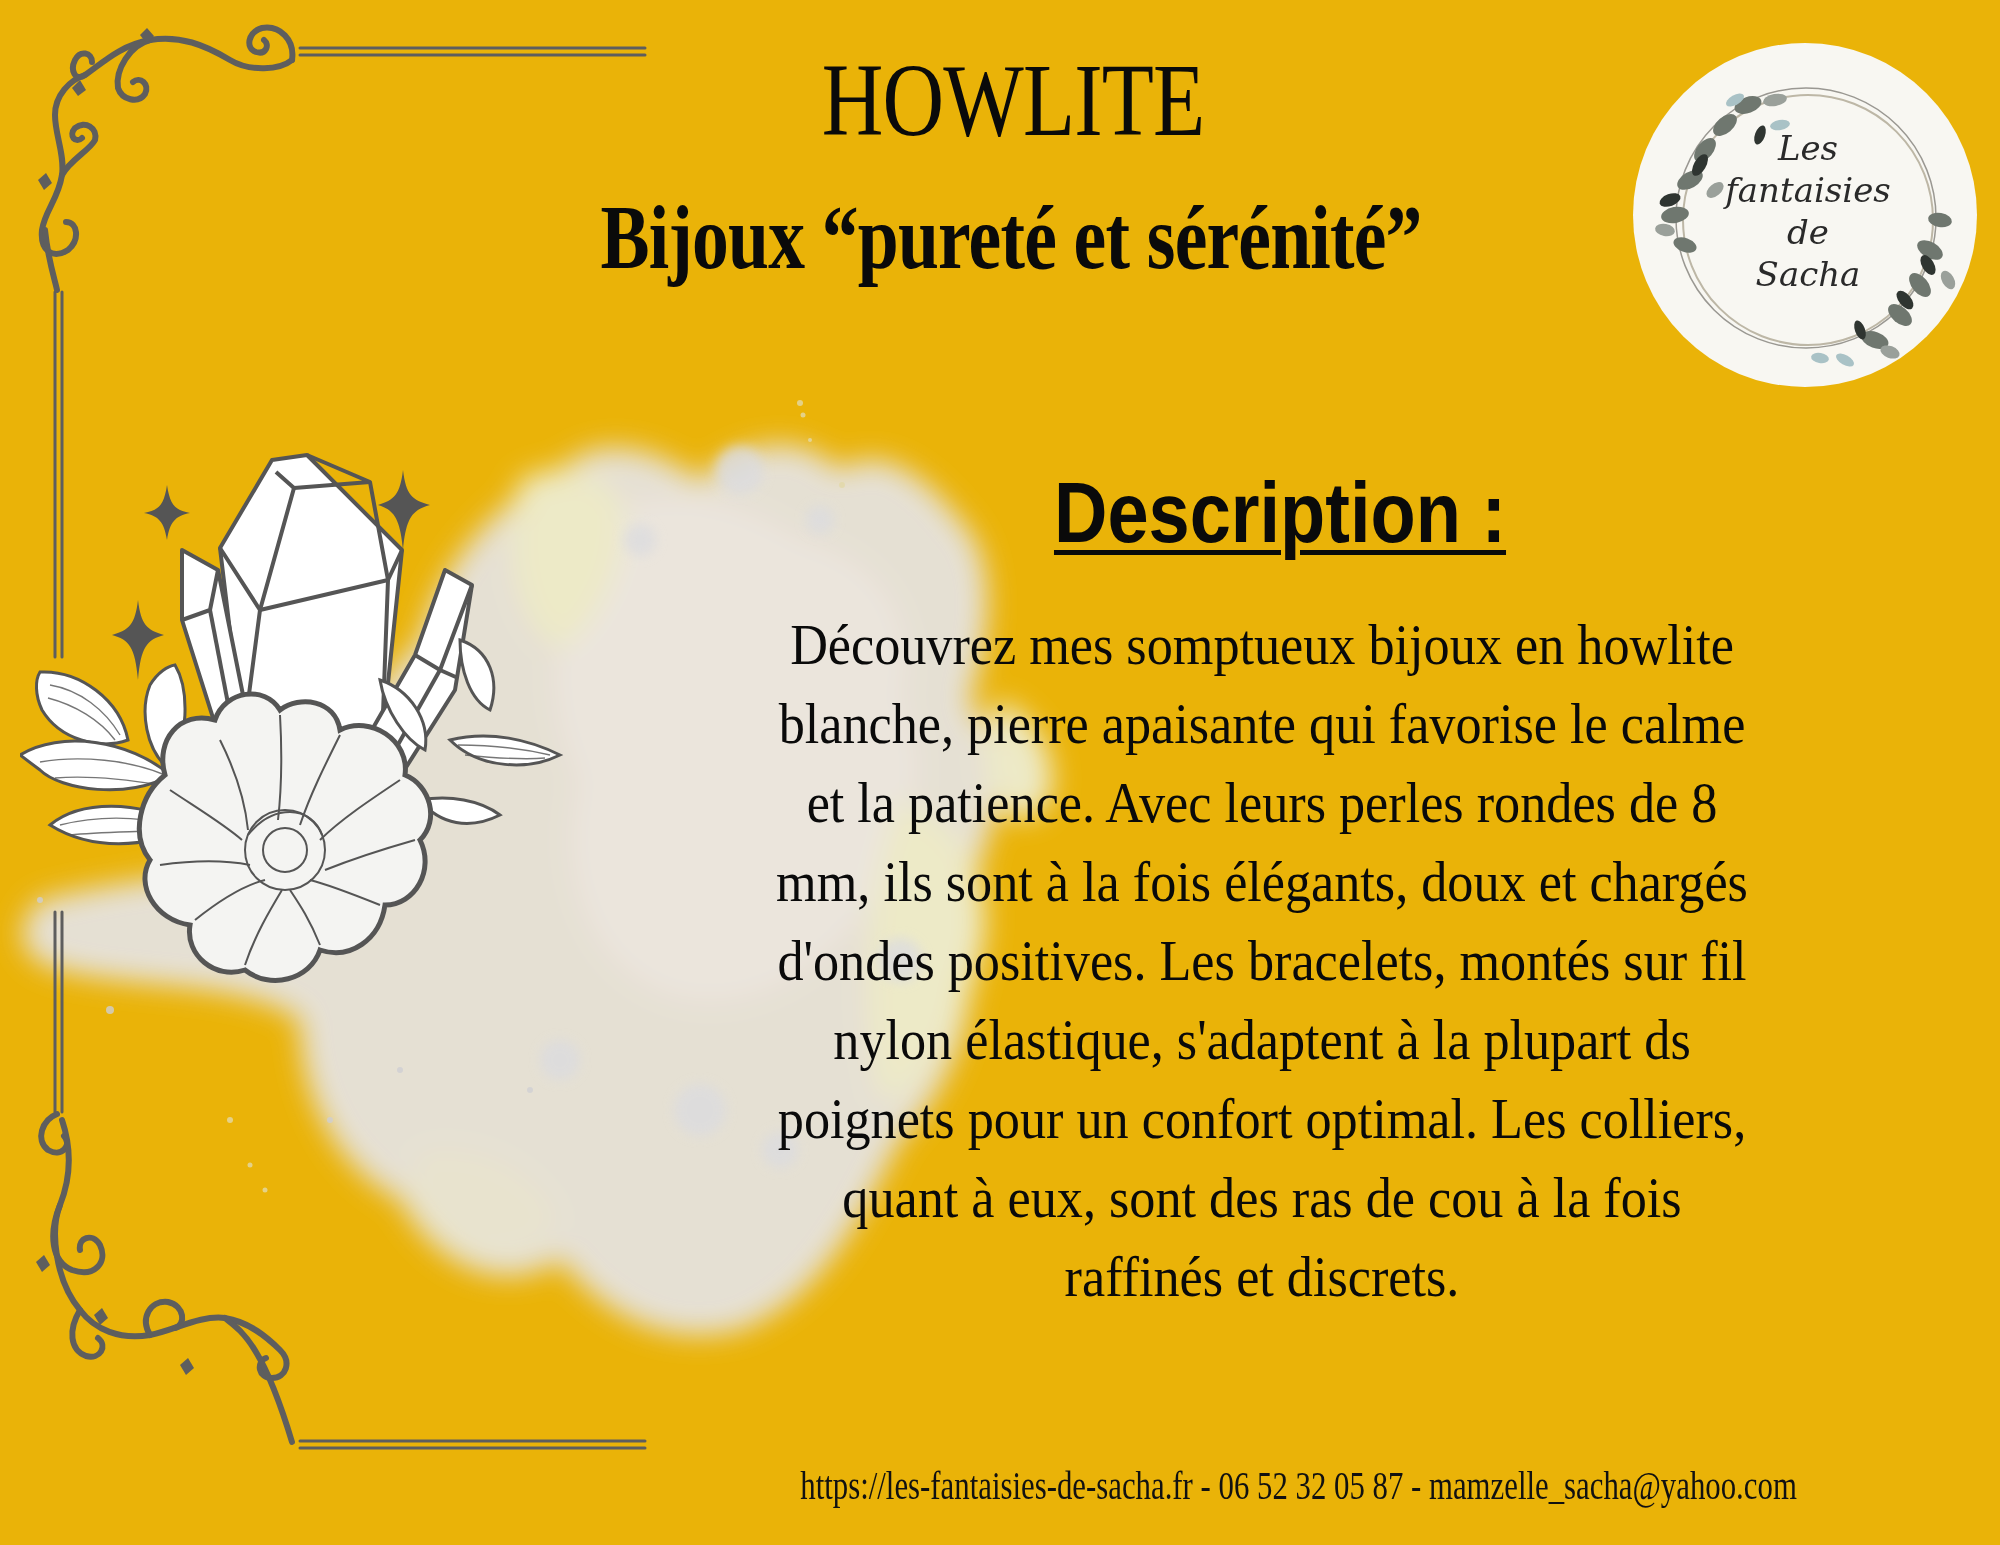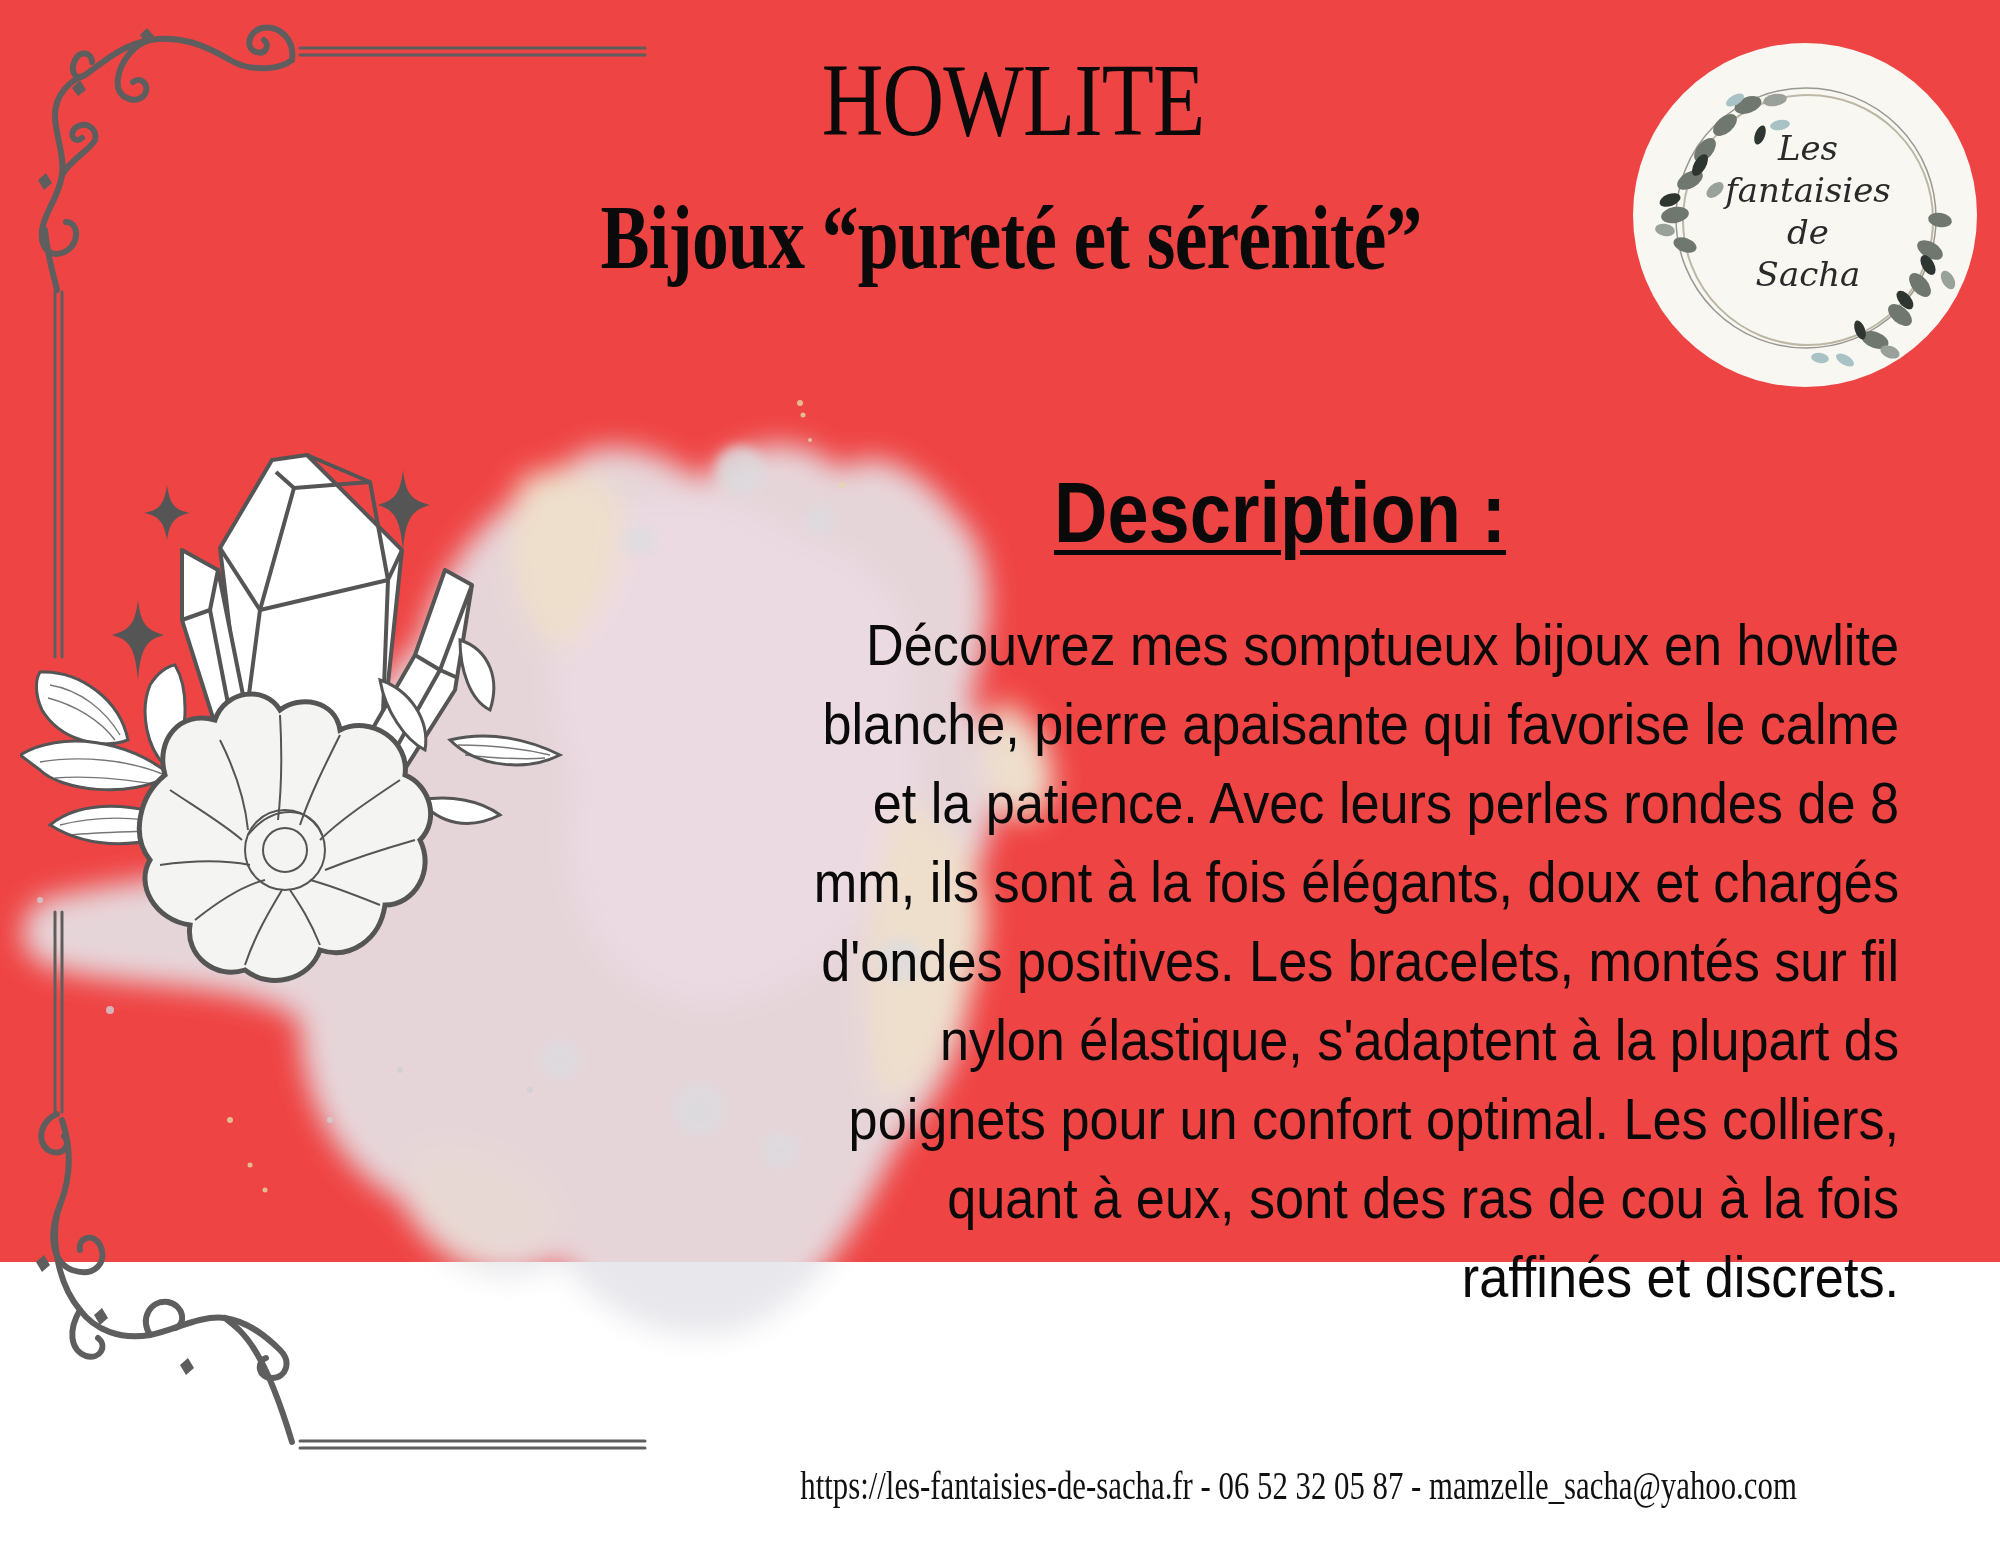--- a/index.html
+++ b/index.html
@@ -1,17 +1,17 @@
 <!DOCTYPE html>
 <html><head>
 <meta charset="utf-8">
 <style>
   html, body { margin: 0; padding: 0; background: #ffffff; }
   body { width: 2000px; height: 1545px; position: relative; overflow: hidden; }
-  .page { position: absolute; left: 0; top: 0; width: 2000px; height: 1262px; background: #ef4444; }
+  .page { position: absolute; left: 0; top: 0; width: 2000px; height: 1545px; background: #eab308; }
 
   
   .wash { position: absolute; left: 0; top: 0; width: 2000px; height: 1545px; z-index: 0; }
 
   
   .frame { position: absolute; left: 0; top: 0; width: 2000px; height: 1545px; z-index: 1; }
 
   .illustration { position: absolute; left: 20px; top: 440px; width: 620px; height: 620px; z-index: 2; }
 
   .title {
@@ -34,23 +34,23 @@
   .desc-heading {
     position: absolute; left: 1010px; width: 540px; top: 462px; text-align: center; z-index: 3;
     font-family: "Liberation Sans", "DejaVu Sans", sans-serif;
     font-size: 86px; line-height: 100px; color: #0a0a0a;
     text-decoration: underline; text-decoration-thickness: 5px; text-underline-offset: 8px;
     transform: scaleX(0.86); transform-origin: 270px 0;
     margin: 0;
   }
 
   .desc-body {
-    position: absolute; left: 664px; width: 1300px; top: 605px; z-index: 3;
-    font-family: Liberation Sans, sans-serif;
-    font-size: 58px; line-height: 79px; color: #0a0a0a; text-align: right;
+    position: absolute; left: 612px; width: 1300px; top: 605px; z-index: 3;
+    font-family: Liberation Serif, serif;
+    font-size: 58px; line-height: 79px; color: #0a0a0a; text-align: center;
   }
   .desc-line { display: block; white-space: nowrap; transform: scaleX(0.9); transform-origin: 650px 0; }
 
   .footer {
     position: absolute; left: 660px; width: 1220px; top: 1462px; z-index: 3;
     font-family: "Liberation Serif", "DejaVu Serif", serif;
     font-size: 40px; line-height: 48px; color: #111111; text-align: center;
     white-space: nowrap; transform: scaleX(0.77); transform-origin: 610px 0;
   }
 </style>

